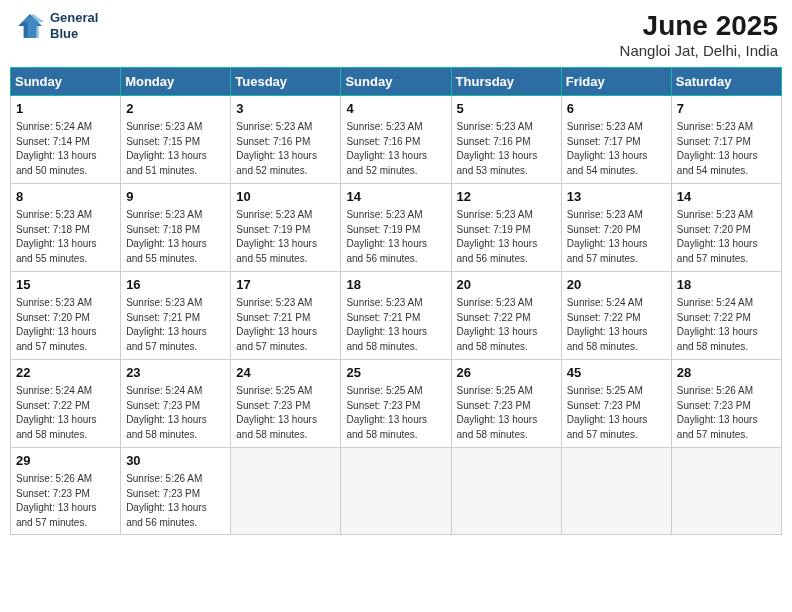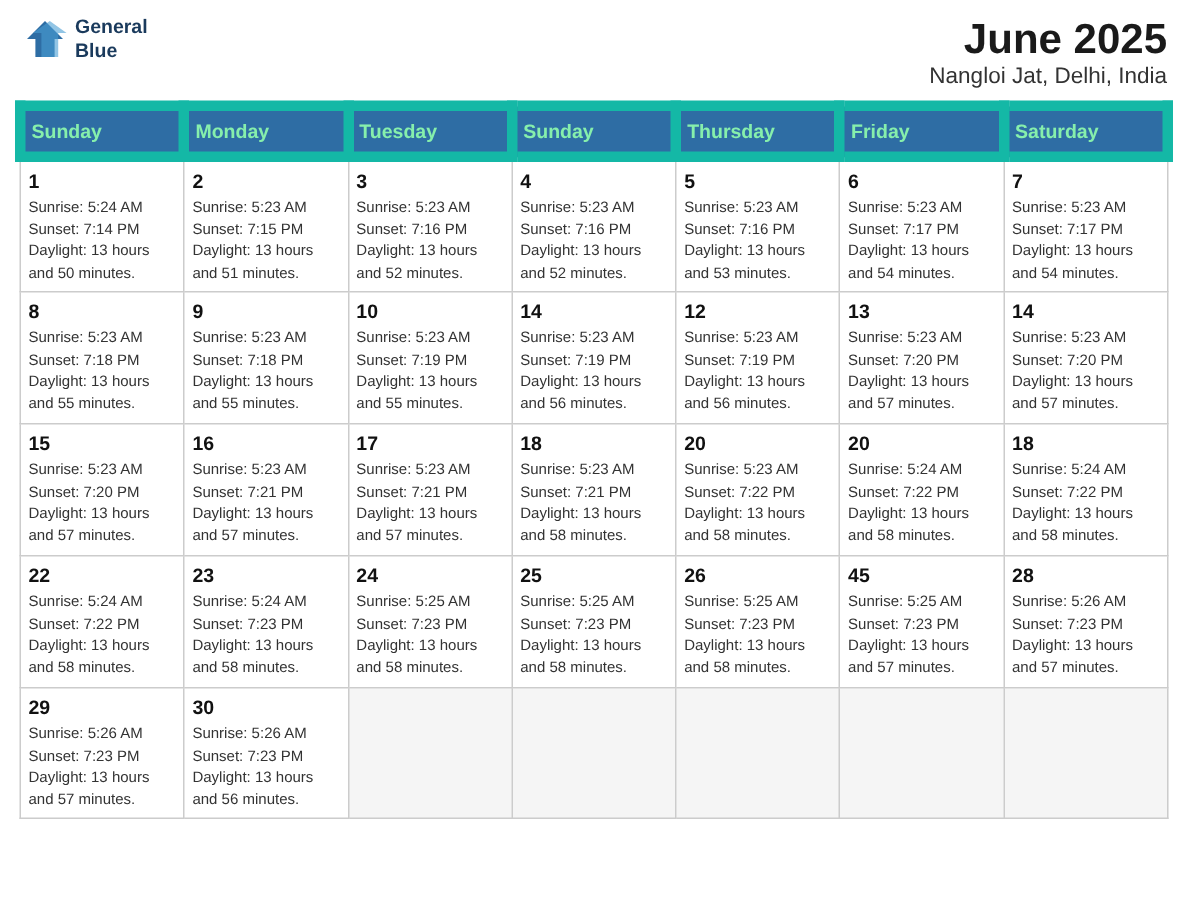--- a/index.html
+++ b/index.html
@@ -48,26 +48,26 @@
       color: #333;
       margin-left: 40px;
     }
     .calendar {
       width: 100%;
       border-collapse: collapse;
       border: 1px solid #ccc;
     }
     .calendar th {
       background-color: #2e6da4;
-      color: #86efac;
+      color: #ffffff;
       font-size: 13px;
       font-weight: bold;
       padding: 6px 4px;
       text-align: left;
-      border: 7px solid #14b8a6;
+      border: 1px solid #14b8a6;
     }
     .calendar td {
       vertical-align: top;
       border: 1px solid #ccc;
       padding: 4px 5px;
       width: calc(100% / 7);
       min-height: 80px;
       background: #fff;
       font-size: 10px;
       color: #333;

